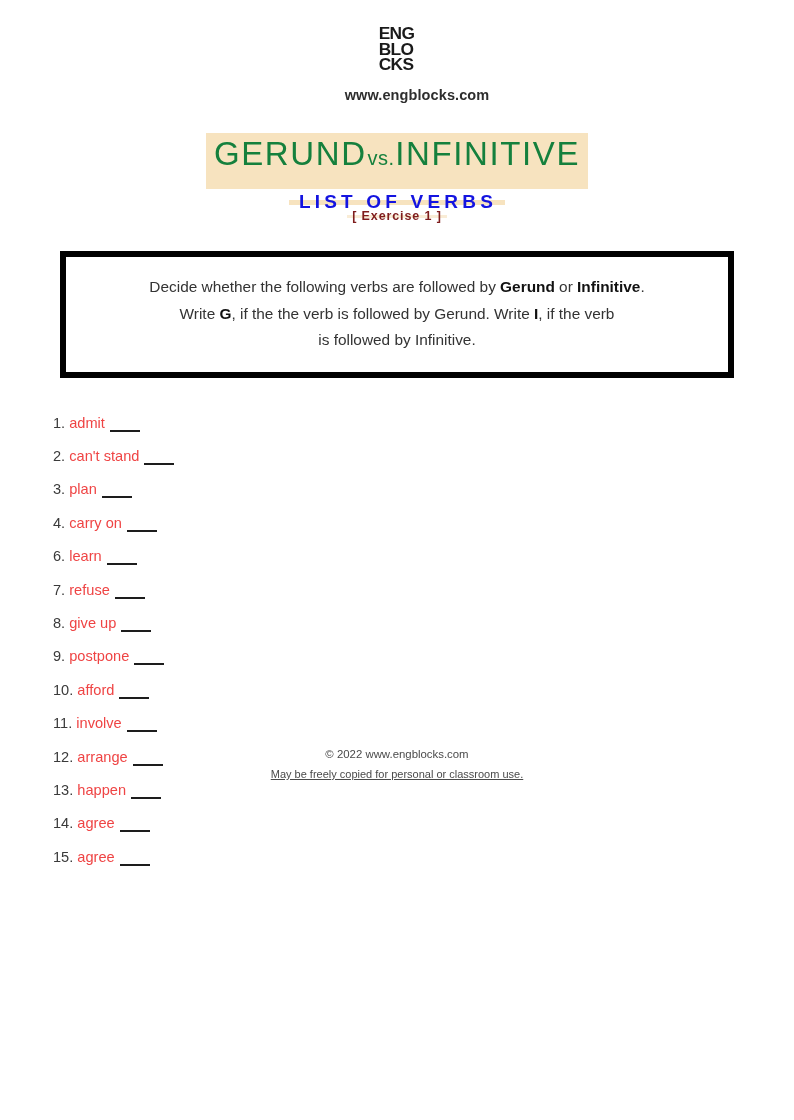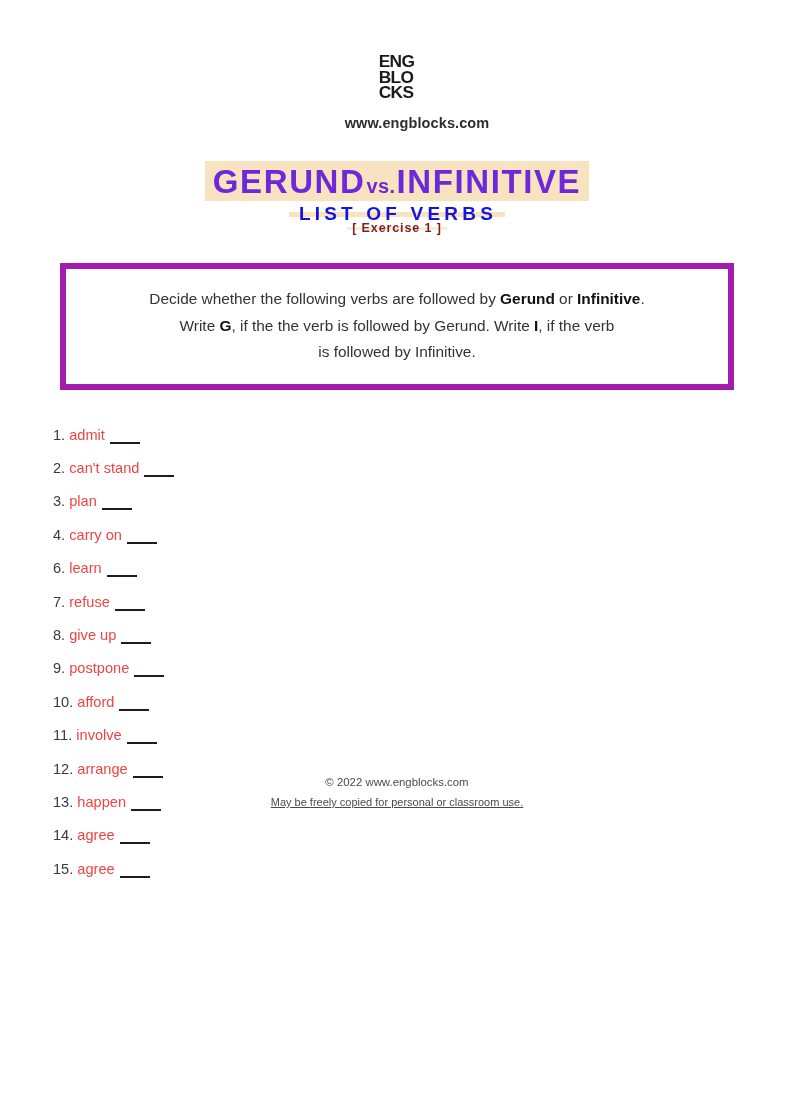--- a/index.html
+++ b/index.html
@@ -14,21 +14,20 @@
     color: #2b2b2b;
     position: relative;
     overflow: hidden;
   }
 
   .page {
     width: 794px;
     height: 808px;
     position: relative;
     box-sizing: border-box;
-    margin-top: 28px;
   }
 
   
   .header {
     padding-top: 26px;
     text-align: center;
   }
   .logo {
     display: inline-block;
     text-align: left;
@@ -53,26 +52,26 @@
   }
 
   
   .title-wrap {
     margin-top: 30px;
     text-align: center;
   }
   .title-main {
     display: inline-block;
     background: #f7e3bf;
-    color: #6d28d9;
-    font-weight: bold;
+    color: #15803d;
+    font-weight: normal;
     font-size: 33px;
     line-height: 1.12;
     letter-spacing: 1.6px;
-    padding: 3px 8px 0 8px;
+    padding: 3px 8px 16px 8px;
     white-space: nowrap;
   }
   .title-main .vs {
     font-size: 20px;
     letter-spacing: 0.4px;
     vertical-align: baseline;
     padding: 0 1px;
   }
   .title-sub {
     display: inline-block;
@@ -98,21 +97,21 @@
   }
   .title-line {
     line-height: 0;
   }
 
   
   .instruction-box {
     margin: 33px auto 0 auto;
     width: 674px;
     box-sizing: border-box;
-    border: 6px solid #a21caf;
+    border: 6px solid #000000;
     background: #ffffff;
     padding: 17px 26px 18px 26px;
     text-align: center;
   }
   .instruction-text {
     font-size: 15.4px;
     line-height: 1.72;
     color: #333333;
   }
   .instruction-text b {

